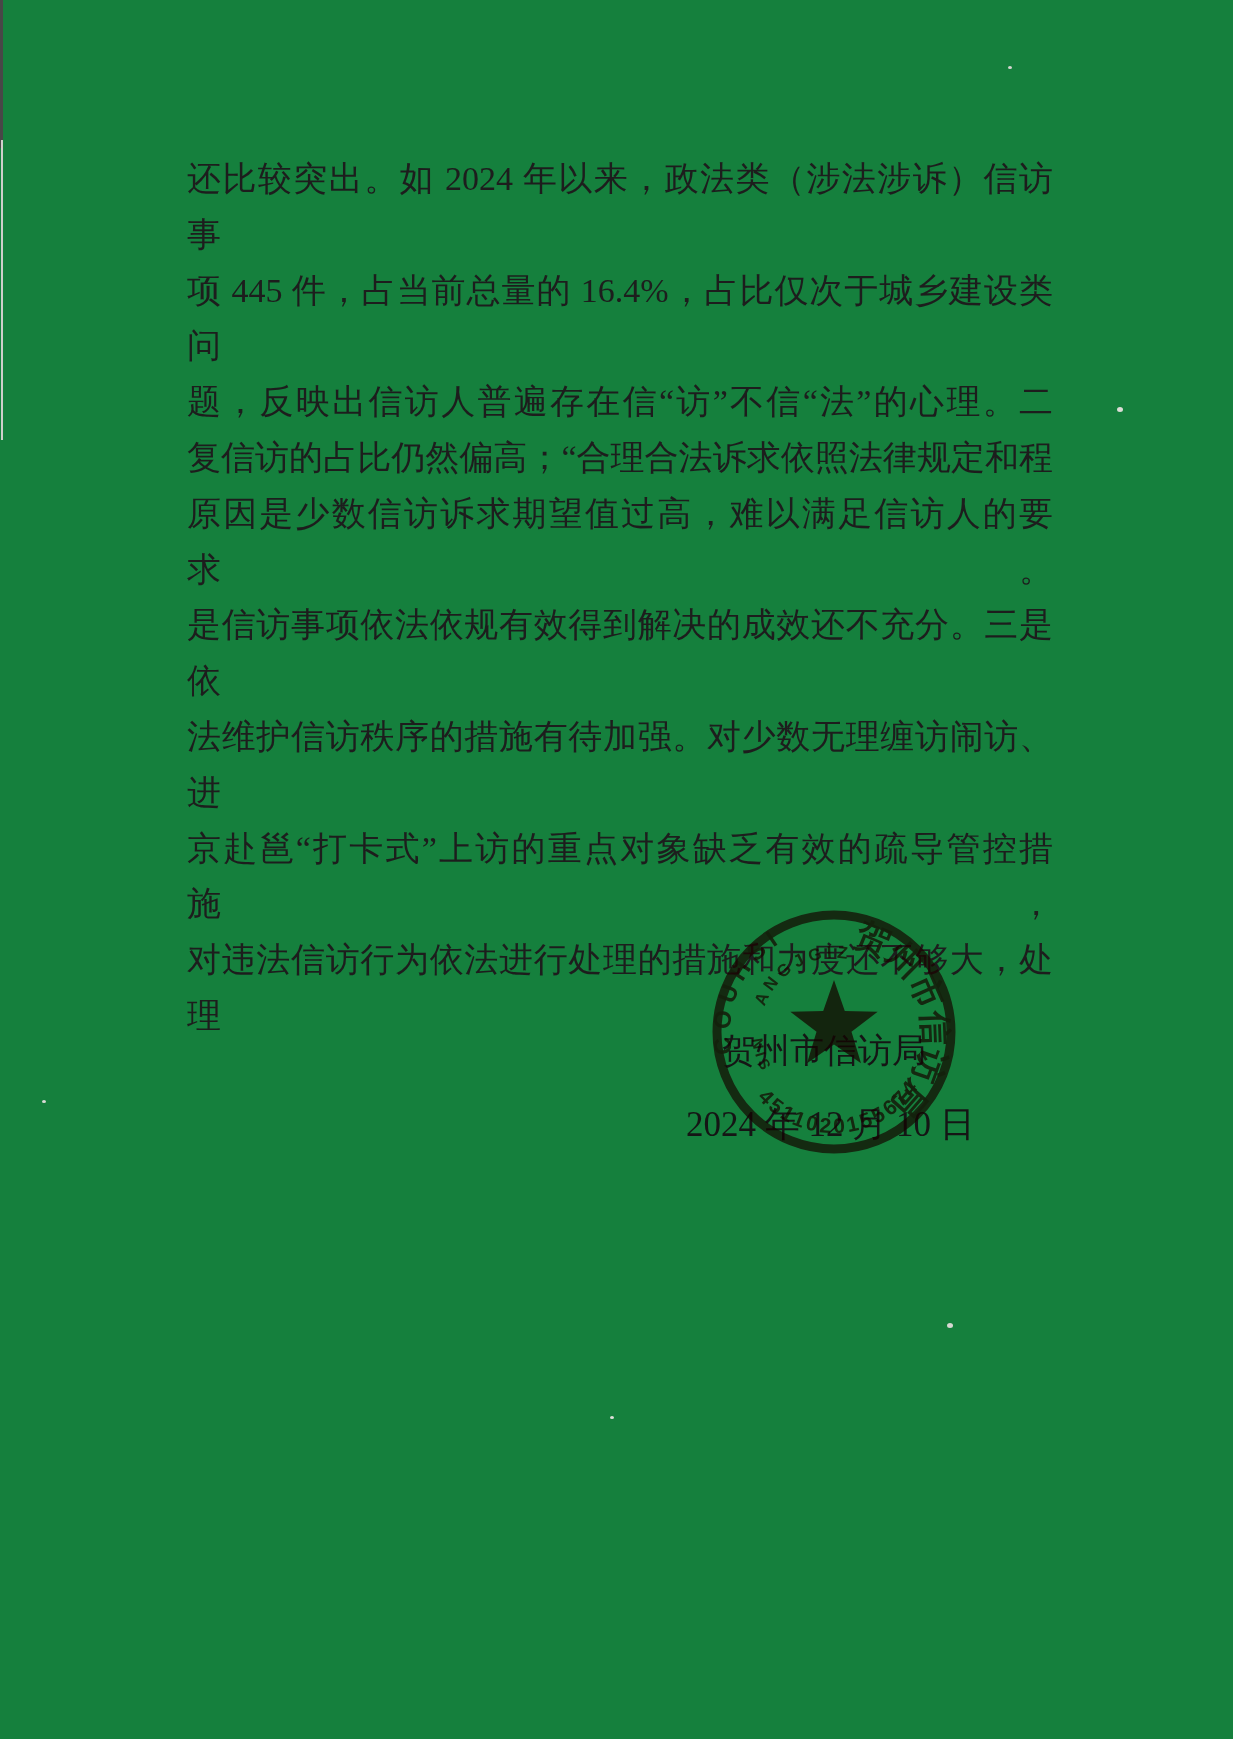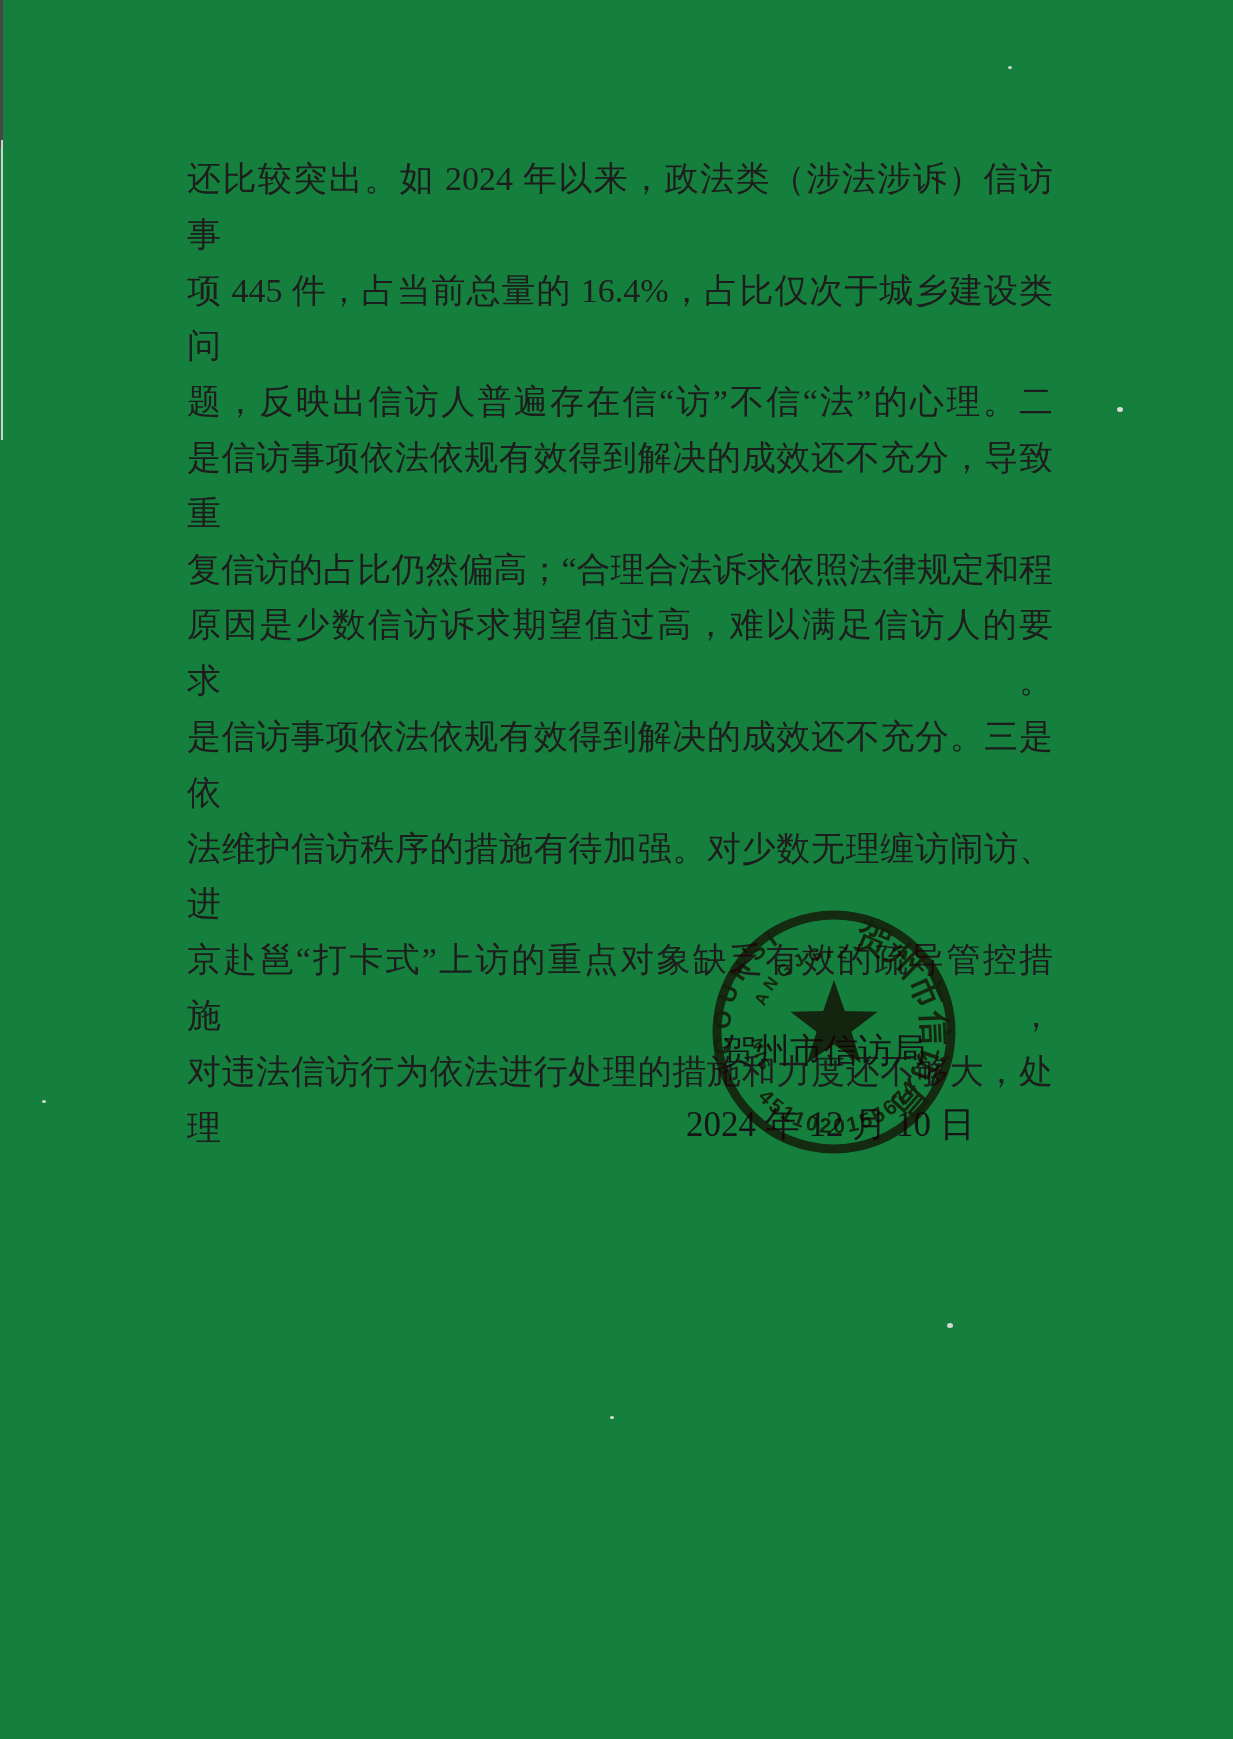--- a/index.html
+++ b/index.html
@@ -49,21 +49,20 @@
 <div class="page">
 
   <div class="edge-dark"></div>
   <div class="edge-faint"></div>
   <div class="specks"></div>
 
   <div class="body-text">
     <div class="tline">还比较突出。如 2024 年以来，政法类（涉法涉诉）信访事</div>
     <div class="tline">项 445 件，占当前总量的 16.4%，占比仅次于城乡建设类问</div>
     <div class="tline">题，反映出信访人普遍存在信“访”不信“法”的心理。二</div>
-    <div class="tline">是信访事项依法依规有效得到解决的成效还不充分，导致重</div>
     <div class="tline">复信访的占比仍然偏高；“合理合法诉求依照法律规定和程</div>
     <div class="tline">原因是少数信访诉求期望值过高，难以满足信访人的要求。</div>
     <div class="tline">是信访事项依法依规有效得到解决的成效还不充分。三是依</div>
     <div class="tline">法维护信访秩序的措施有待加强。对少数无理缠访闹访、进</div>
     <div class="tline">京赴邕“打卡式”上访的重点对象缺乏有效的疏导管控措施，</div>
     <div class="tline">对违法信访行为依法进行处理的措施和力度还不够大，处理</div>
   </div>
 
   <div class="sig-agency">贺州市信访局</div>
   <div class="sig-date">2024 年 12 月 10 日</div>

